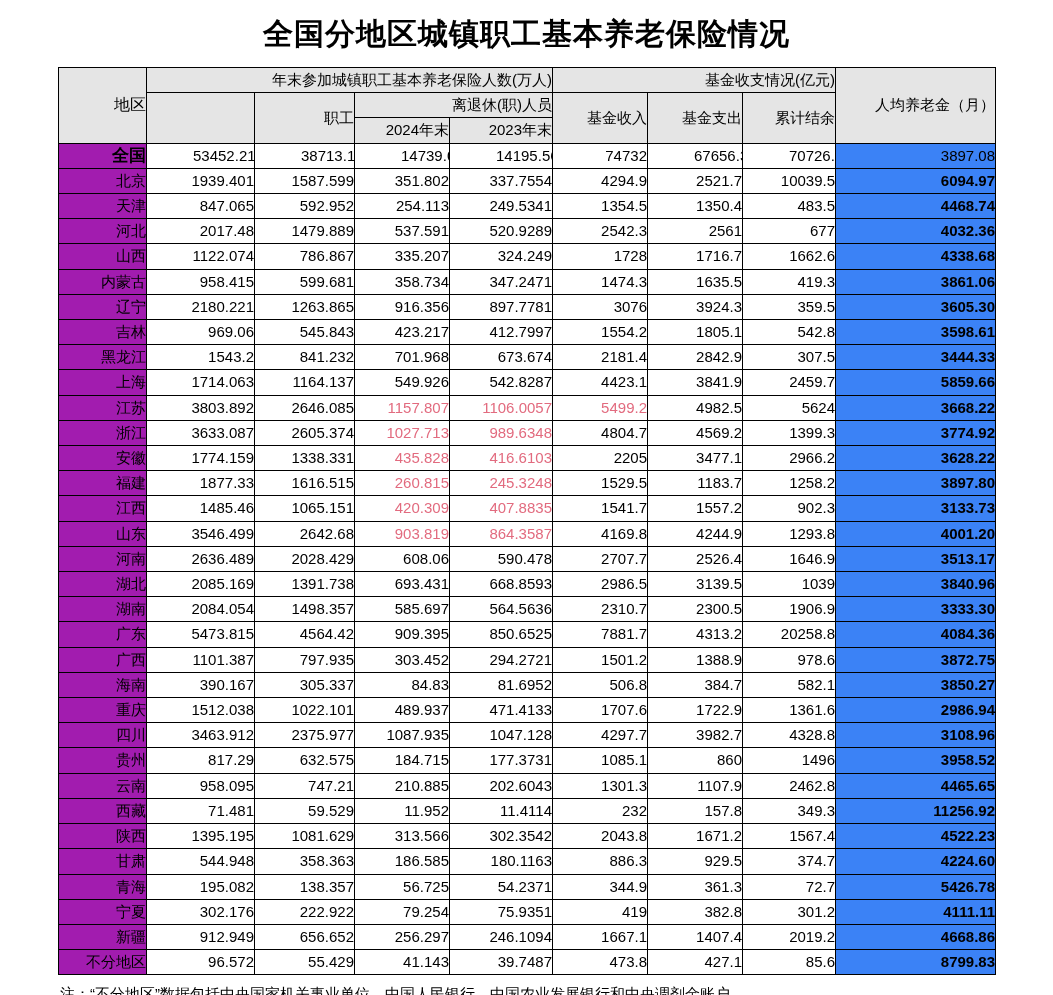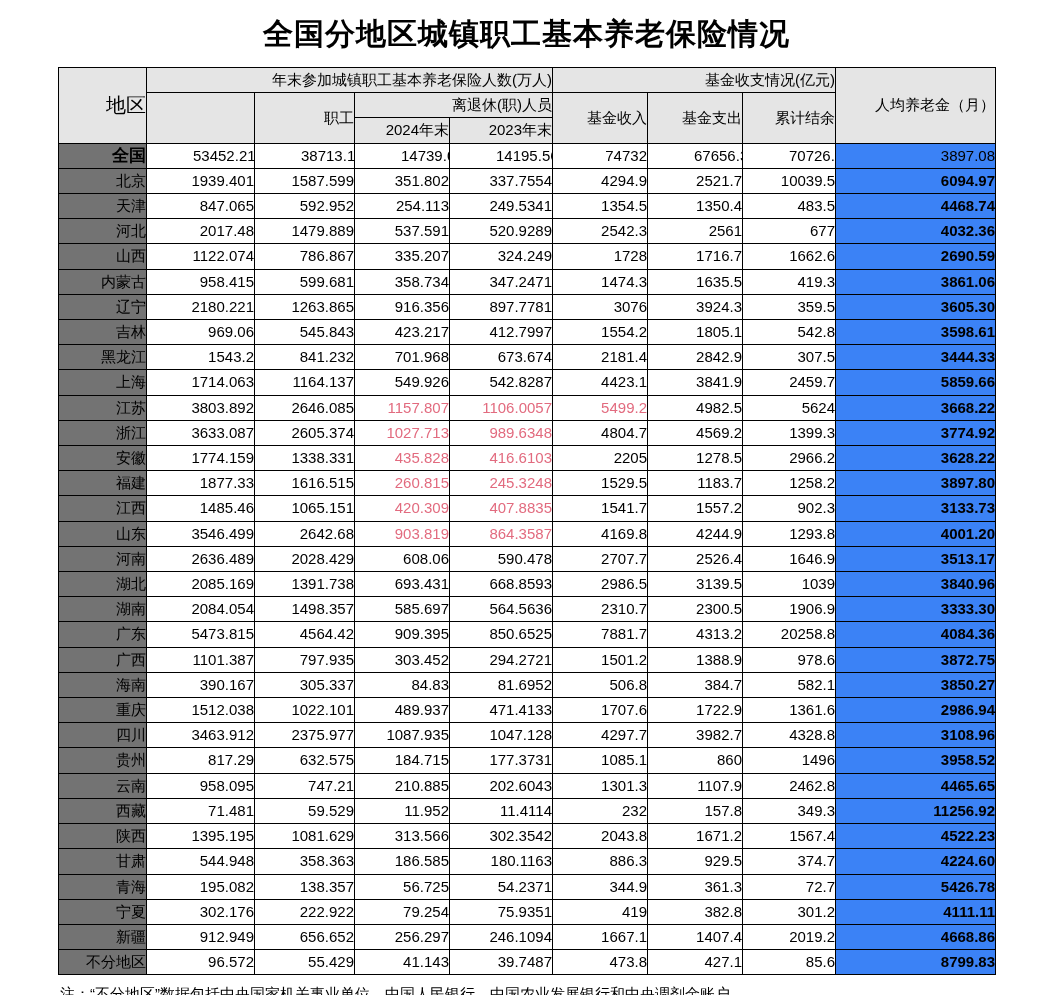--- a/index.html
+++ b/index.html
@@ -57,24 +57,24 @@
     overflow: hidden;
     background-clip: padding-box;
   }
   thead th {
     background: #e5e5e5;
     text-align: center;
     font-weight: normal;
     font-size: 15px;
   }
   thead th.hdr-region {
-    font-size: 20px;
+    font-size: 16px;
   }
   td.region {
-    background: #737373;
+    background: #a21caf;
     text-align: center;
     font-size: 16px;
   }
   tr.national td.region {
     font-weight: bold;
     font-size: 17px;
   }
   td.num {
     background: #ffffff;
     padding-right: 6px;
@@ -215,21 +215,21 @@
           </tr>
           <tr>
             <td class="region">山西</td>
             <td class="num">1122.074</td>
             <td class="num">786.867</td>
             <td class="num">335.207</td>
             <td class="num">324.249</td>
             <td class="num">1728</td>
             <td class="num">1716.7</td>
             <td class="num">1662.6</td>
-            <td class="pension">2690.59</td>
+            <td class="pension">4338.68</td>
           </tr>
           <tr>
             <td class="region">内蒙古</td>
             <td class="num">958.415</td>
             <td class="num">599.681</td>
             <td class="num">358.734</td>
             <td class="num">347.2471</td>
             <td class="num">1474.3</td>
             <td class="num">1635.5</td>
             <td class="num">419.3</td>
@@ -301,21 +301,21 @@
             <td class="num">1399.3</td>
             <td class="pension">3774.92</td>
           </tr>
           <tr>
             <td class="region">安徽</td>
             <td class="num">1774.159</td>
             <td class="num">1338.331</td>
             <td class="num pink">435.828</td>
             <td class="num pink">416.6103</td>
             <td class="num">2205</td>
-            <td class="num">1278.5</td>
+            <td class="num">3477.1</td>
             <td class="num">2966.2</td>
             <td class="pension">3628.22</td>
           </tr>
           <tr>
             <td class="region">福建</td>
             <td class="num">1877.33</td>
             <td class="num">1616.515</td>
             <td class="num pink">260.815</td>
             <td class="num pink">245.3248</td>
             <td class="num">1529.5</td>

